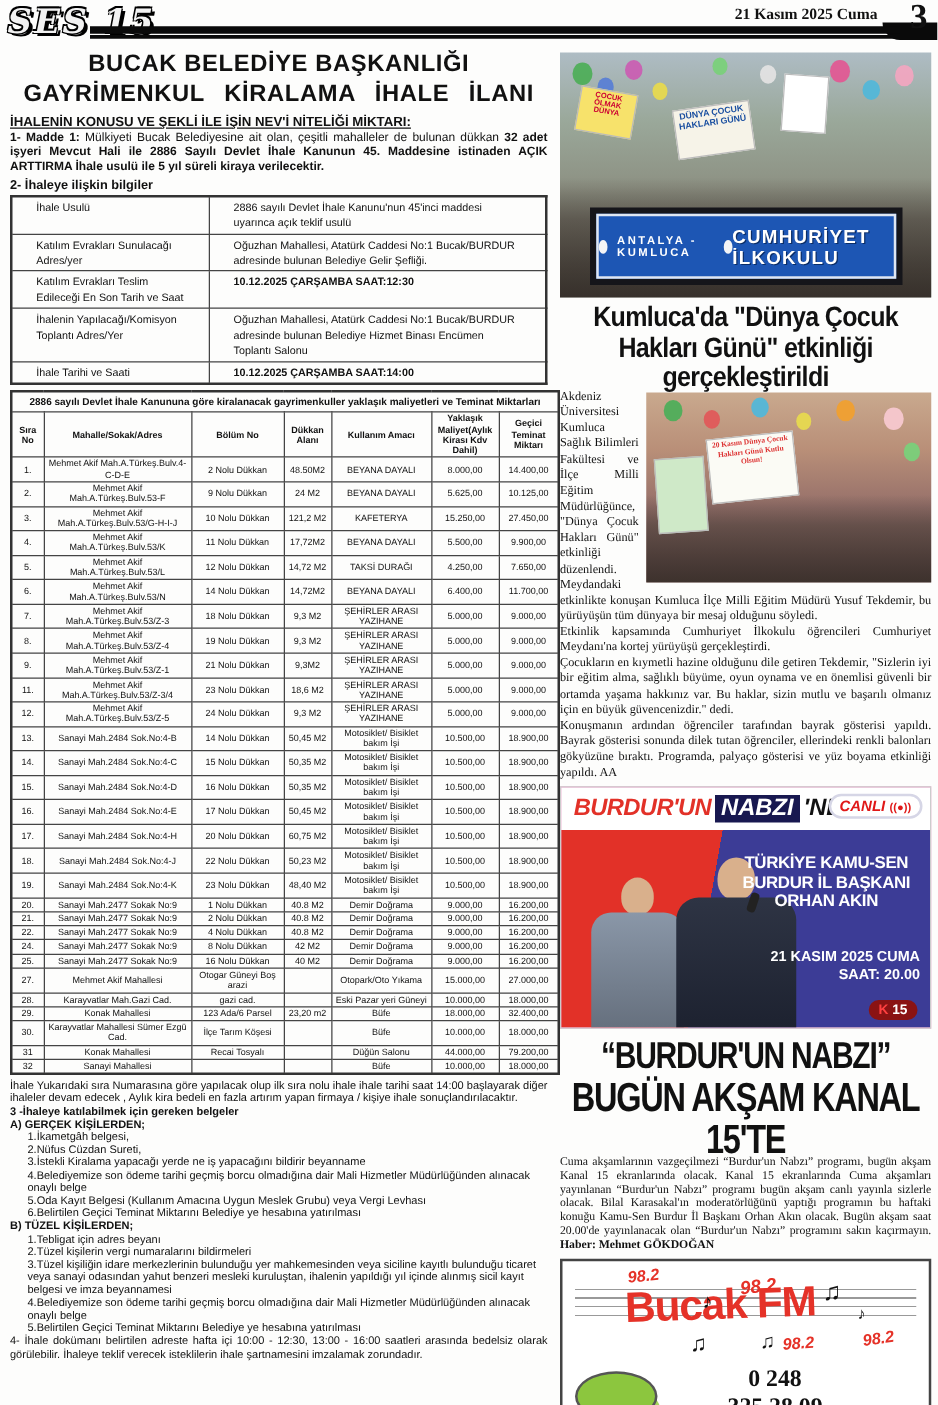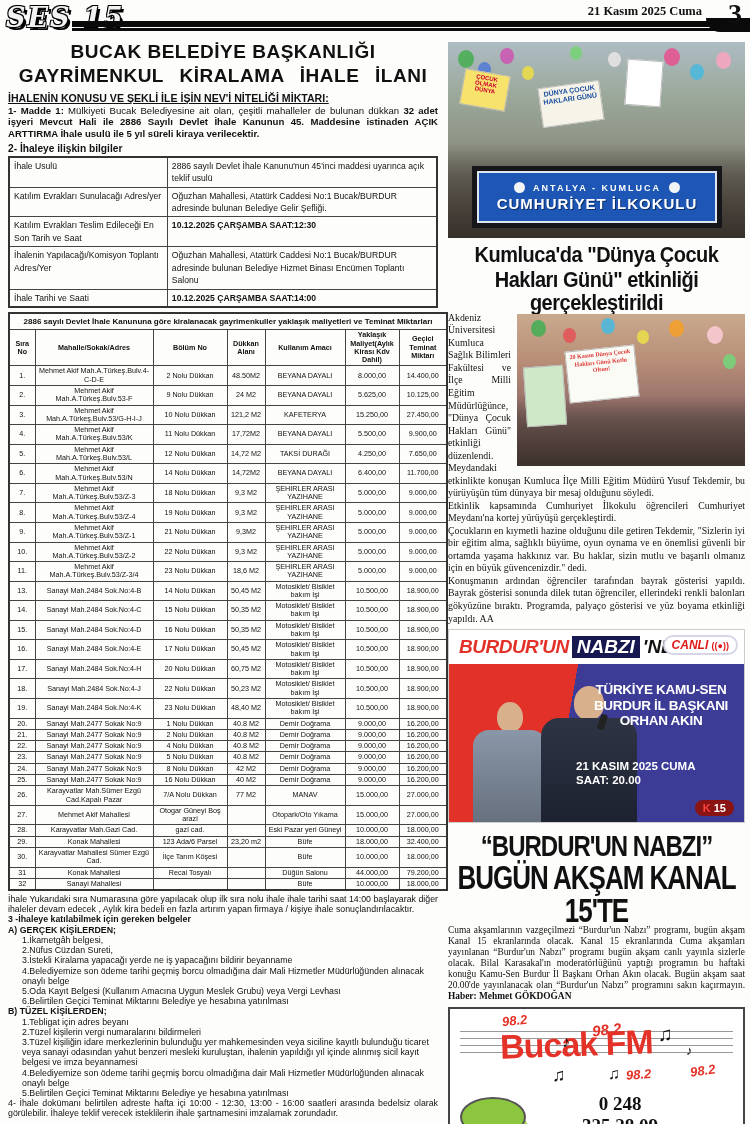--- a/index.html
+++ b/index.html
@@ -33,21 +33,21 @@
   
   .notice-title { text-align:center; font-weight:bold; font-size:19px; line-height:1.25; letter-spacing:.5px; }
   .notice-title .t2 { word-spacing:10px; }
   .subject { font-weight:bold; font-size:10.6px; text-decoration:underline; margin-top:4px; }
   .intro { font-size:9.6px; line-height:1.22; margin-top:1px; text-align:justify; }
   .intro b { font-weight:bold; }
   .bilgiler-h { font-weight:bold; font-size:10.2px; margin:3px 0 2px; }
 
   table { border-collapse:collapse; width:100%; }
   .info-table { border:2px solid #333; }
-  .info-table td { border:1px solid #444; font-size:8.6px; line-height:1.45; padding:2px 4px; vertical-align:top; }
+  .info-table td { border:1px solid #444; font-size:8.6px; line-height:1.45; padding:2px 19px; vertical-align:top; }
   .info-table td.il { width:37%; }
   .info-table .bold-val td.iv { font-weight:bold;margin-left:44px; }
 
   .main-table { border:2px solid #333; margin-top:4px; table-layout:fixed; }
   .main-table th, .main-table td { border:1px solid #444; font-size:7.2px; line-height:1.15; padding:1px 2px; text-align:center; vertical-align:middle; }
   .mt-title { font-weight:bold; font-size:8px !important; padding:3px 2px !important; }
   .mt-th { font-weight:bold; }
   .c0{width:26px;} .c1{width:118px;} .c2{width:74px;} .c3{width:38px;} .c4{width:80px;} .c5{width:54px;} .c6{width:48px;}
 
   .notes { margin-top:3px; font-size:8.8px; line-height:1.16; }
@@ -62,21 +62,21 @@
   .crowd { position:absolute; left:0; right:0; bottom:0; height:96px;
     background:linear-gradient(180deg, rgba(60,55,50,0) 0%, rgba(70,60,55,.55) 35%, rgba(50,42,38,.8) 100%); }
   .placard { position:absolute; background:#f6f3e8; border:1px solid #bbb; color:#c03; 
     font-weight:bold; text-align:center; padding:2px; }
   .placard.p1 { left:92px; top:42px; width:62px; height:40px; transform:rotate(-8deg); font-size:7px; line-height:1.1; color:#1a4fa0;}
   .placard.p2 { left:14px; top:30px; width:46px; height:36px; transform:rotate(10deg); font-size:6px; background:#f7e26b; color:#c03;}
   .placard.p3 { left:178px; top:18px; width:36px; height:46px; transform:rotate(4deg); font-size:5.5px; background:#fff; color:#2a7; }
   .sign { position:absolute; left:24px; bottom:10px; width:250px; height:62px;
     background:#15151a; padding:5px; }
   .sign-in { width:100%; height:100%; background:#1d56b4; border:2px solid #dfe6f2;
-    display:flex; flex-direction:column; align-items:center; justify-content:center; color:#fff; }
+    display:flex; flex-direction:row; align-items:center; justify-content:center; color:#fff; }
   .sign-l1 { font-size:9px; font-weight:bold; letter-spacing:2px; display:flex; align-items:center; gap:8px; }
   .emblem { width:11px; height:11px; border-radius:50%; background:#f3f4f6; display:inline-block; }
   .sign-l2 { font-size:15px; font-weight:bold; letter-spacing:1px; margin-top:2px; text-shadow:1px 1px 0 #0b2d66; }
 
   .headline1 { font-weight:bold; font-size:20px; line-height:1.08; text-align:center; margin:5px 0 4px;
     letter-spacing:-0.5px; transform:scaleY(1.12); transform-origin:top; }
   .article1 { font-family:"Liberation Serif", serif; font-size:9.8px; line-height:1.28; text-align:justify; }
   .article1 p { margin:0; }
   .photo2 { float:right; width:228px; height:152px; margin:2px 0 3px 6px; position:relative; overflow:hidden;
     background:linear-gradient(180deg,#c9a98e 0%,#b98f78 30%,#96706a 60%,#6a4f4a 100%); }
@@ -98,21 +98,21 @@
   .head { width:26px; height:30px; background:#d9b08c; border-radius:50% 50% 45% 45%; margin:0 auto; }
   .man1 { left:24px; bottom:0; width:74px; }
   .man1 .body { width:74px; height:92px; background:linear-gradient(180deg,#8a97a8,#66707e); border-radius:16px 16px 0 0; margin-top:-2px; }
   .man2 { left:92px; bottom:0; width:96px; }
   .man2 .head { width:30px; height:34px; }
   .man2 .body { width:96px; height:104px; background:linear-gradient(180deg,#2e3444,#1d2230); border-radius:18px 18px 0 0; margin-top:-2px; }
   .mic { position:absolute; left:58px; top:28px; width:7px; height:16px; background:#222; border-radius:3px; transform:rotate(18deg); }
   .ad1-guest { position:absolute; right:8px; top:18px; width:150px; color:#fff; font-weight:bold;
     font-size:13.5px; line-height:1.15; text-align:center; letter-spacing:-0.3px; }
   .ad1-date { position:absolute; right:8px; bottom:34px; width:160px; color:#fff; font-weight:bold;
-    font-size:11.5px; line-height:1.2; text-align:left; }
+    font-size:11.5px; line-height:1.2; text-align:right; }
   .ad1-k15 { position:absolute; right:10px; bottom:6px; background:#8a1313; color:#fff; font-weight:bold;
     font-size:11px; border-radius:9px; padding:2px 8px; }
   .ad1-k15 .k { color:#ff4040; }
 
   .headline2 { font-weight:bold; text-align:center; margin-top:8px; line-height:1.02;
     transform:scaleY(1.25); transform-origin:top; letter-spacing:-1px; }
   .headline2 .l1 { font-size:24px; }
   .headline2 .l2 { font-size:26px; }
   .article2 { font-family:"Liberation Serif", serif; font-size:9.4px; line-height:1.18; text-align:justify; margin-top:16px; }
   .article2 .byline { font-weight:bold; }
@@ -294,33 +294,33 @@
         <tr class="mt-row">
         <td>9.</td>
         <td>Mehmet Akif Mah.A.Türkeş.Bulv.53/Z-1</td>
         <td>21 Nolu Dükkan</td>
         <td>9,3M2</td>
         <td>ŞEHİRLER ARASI YAZIHANE</td>
         <td>5.000,00</td>
         <td>9.000,00</td>
       </tr>
         <tr class="mt-row">
-        <td>10.</td>
-        <td>Mehmet Akif Mah.A.Türkeş.Bulv.53/Z-2</td>
-        <td>22 Nolu Dükkan</td>
-        <td>9,3 M2</td>
-        <td>ŞEHİRLER ARASI YAZIHANE</td>
-        <td>5.000,00</td>
-        <td>9.000,00</td>
-      </tr>
-        <tr class="mt-row">
         <td>11.</td>
         <td>Mehmet Akif Mah.A.Türkeş.Bulv.53/Z-3/4</td>
         <td>23 Nolu Dükkan</td>
         <td>18,6 M2</td>
+        <td>ŞEHİRLER ARASI YAZIHANE</td>
+        <td>5.000,00</td>
+        <td>9.000,00</td>
+      </tr>
+        <tr class="mt-row">
+        <td>12.</td>
+        <td>Mehmet Akif Mah.A.Türkeş.Bulv.53/Z-5</td>
+        <td>24 Nolu Dükkan</td>
+        <td>9,3 M2</td>
         <td>ŞEHİRLER ARASI YAZIHANE</td>
         <td>5.000,00</td>
         <td>9.000,00</td>
       </tr>
         <tr class="mt-row">
         <td>13.</td>
         <td>Sanayi Mah.2484 Sok.No:4-B</td>
         <td>14 Nolu Dükkan</td>
         <td>50,45 M2</td>
         <td>Motosiklet/ Bisiklet bakım İşi</td>
@@ -402,54 +402,36 @@
         <tr class="mt-row">
         <td>22.</td>
         <td>Sanayi Mah.2477 Sokak No:9</td>
         <td>4 Nolu Dükkan</td>
         <td>40.8 M2</td>
         <td>Demir Doğrama</td>
         <td>9.000,00</td>
         <td>16.200,00</td>
       </tr>
         <tr class="mt-row">
-        <td>23.</td>
-        <td>Sanayi Mah.2477 Sokak No:9</td>
-        <td>5 Nolu Dükkan</td>
-        <td>40.8 M2</td>
-        <td>Demir Doğrama</td>
-        <td>9.000,00</td>
-        <td>16.200,00</td>
-      </tr>
-        <tr class="mt-row">
         <td>24.</td>
         <td>Sanayi Mah.2477 Sokak No:9</td>
         <td>8 Nolu Dükkan</td>
         <td>42 M2</td>
         <td>Demir Doğrama</td>
         <td>9.000,00</td>
         <td>16.200,00</td>
       </tr>
         <tr class="mt-row">
         <td>25.</td>
         <td>Sanayi Mah.2477 Sokak No:9</td>
         <td>16 Nolu Dükkan</td>
         <td>40 M2</td>
         <td>Demir Doğrama</td>
         <td>9.000,00</td>
         <td>16.200,00</td>
-      </tr>
-        <tr class="mt-row">
-        <td>26.</td>
-        <td>Karayvatlar Mah.Sümer Ezgü Cad.Kapalı Pazar</td>
-        <td>7/A Nolu Dükkan</td>
-        <td>77 M2</td>
-        <td>MANAV</td>
-        <td>15.000,00</td>
-        <td>27.000,00</td>
       </tr>
         <tr class="mt-row">
         <td>27.</td>
         <td>Mehmet Akif Mahallesi</td>
         <td>Otogar Güneyi Boş arazi</td>
         <td></td>
         <td>Otopark/Oto Yıkama</td>
         <td>15.000,00</td>
         <td>27.000,00</td>
       </tr>

